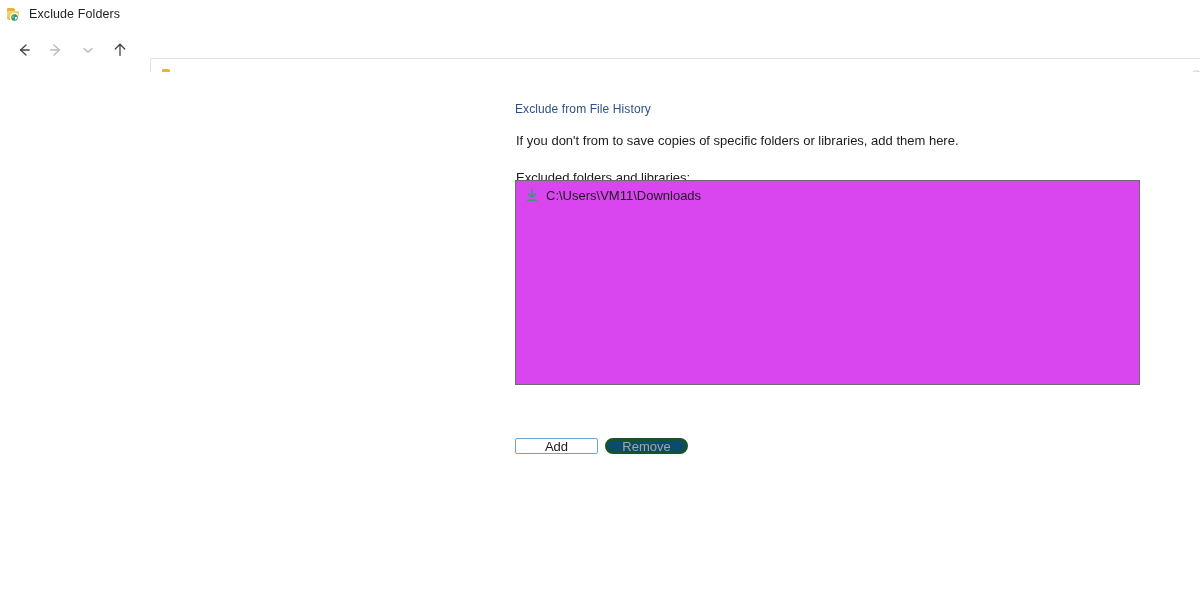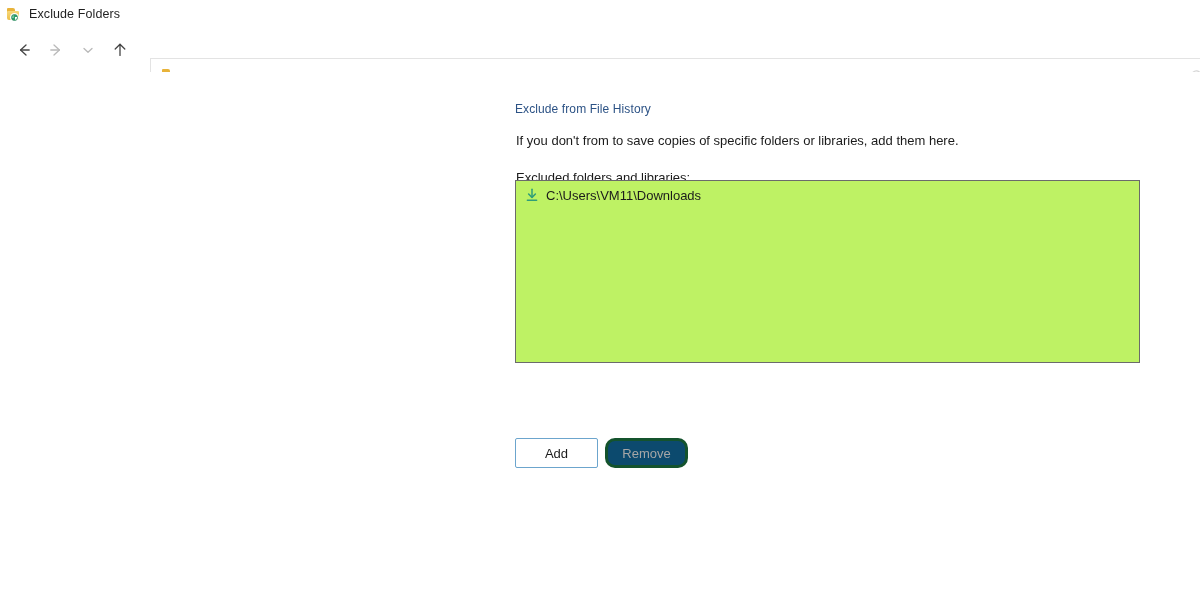--- a/index.html
+++ b/index.html
@@ -202,22 +202,22 @@
     color: #1b1b1b;
     white-space: nowrap;
     margin-top: 12px;
   }
 
   .listbox {
     position: absolute;
     left: 515px;
     top: 108px;
     width: 625px;
-    height: 183px;
-    background: #bef264;
+    height: 205px;
+    background: #d946ef;
     border: 1px solid #6b6b6b;
     box-sizing: border-box;
     overflow: auto;
   }
   .list-item {
     display: flex;
     align-items: center;
     height: 22px;
     padding-left: 8px;
     font-size: 13px;
@@ -235,21 +235,21 @@
   .list-item-text { white-space: nowrap; }
 
   .buttons-row {
     position: absolute;
     left: 515px;
     top: 366px;
     display: flex;
     align-items: center;
   }
   .btn {
-    height: 30px;
+    height: 16px;
     min-width: 83px;
     font-family: "Liberation Sans", sans-serif;
     font-size: 13px;
     display: flex;
     align-items: center;
     justify-content: center;
     box-sizing: border-box;
     cursor: default;
     padding: 0 10px;
   }

